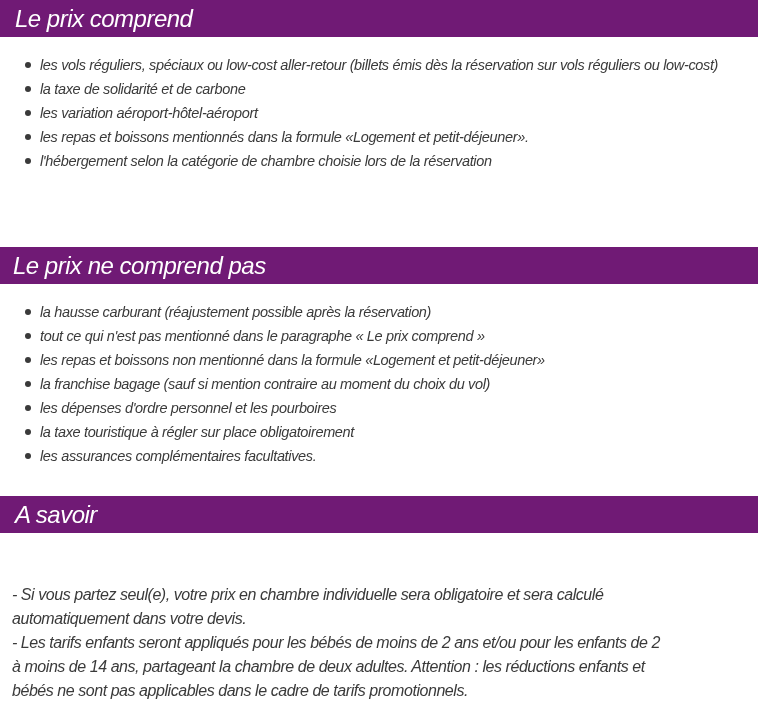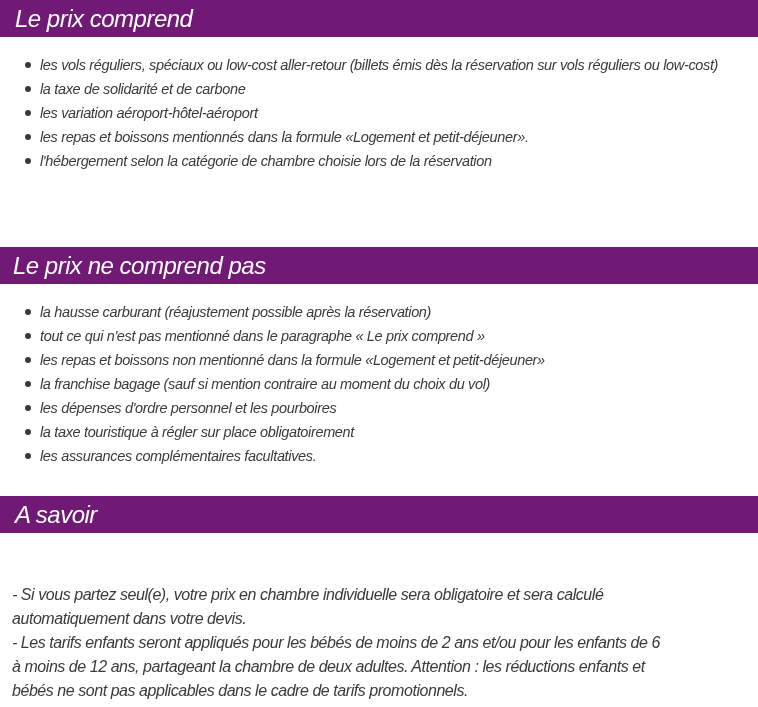--- a/index.html
+++ b/index.html
@@ -102,14 +102,14 @@
   <li><span class="dot"></span><span>les dépenses d'ordre personnel et les pourboires</span></li>
   <li><span class="dot"></span><span>la taxe touristique à régler sur place obligatoirement</span></li>
   <li><span class="dot"></span><span>les assurances complémentaires facultatives.</span></li>
 </ul>
 
 <div class="section-header" style="top:496px;">
   <h2>A savoir</h2>
 </div>
 <div class="savoir-text">
   <p>- Si vous partez seul(e), votre prix en chambre individuelle sera obligatoire et sera calculé automatiquement dans votre devis.</p>
-  <p>- Les tarifs enfants seront appliqués pour les bébés de moins de 2 ans et/ou pour les enfants de 6 à moins de 12 ans, partageant la chambre de deux adultes. Attention : les réductions enfants et bébés ne sont pas applicables dans le cadre de tarifs promotionnels.</p>
+  <p>- Les tarifs enfants seront appliqués pour les bébés de moins de 2 ans et/ou pour les enfants de 2 à moins de 14 ans, partageant la chambre de deux adultes. Attention : les réductions enfants et bébés ne sont pas applicables dans le cadre de tarifs promotionnels.</p>
 </div>
 
 </body></html>

